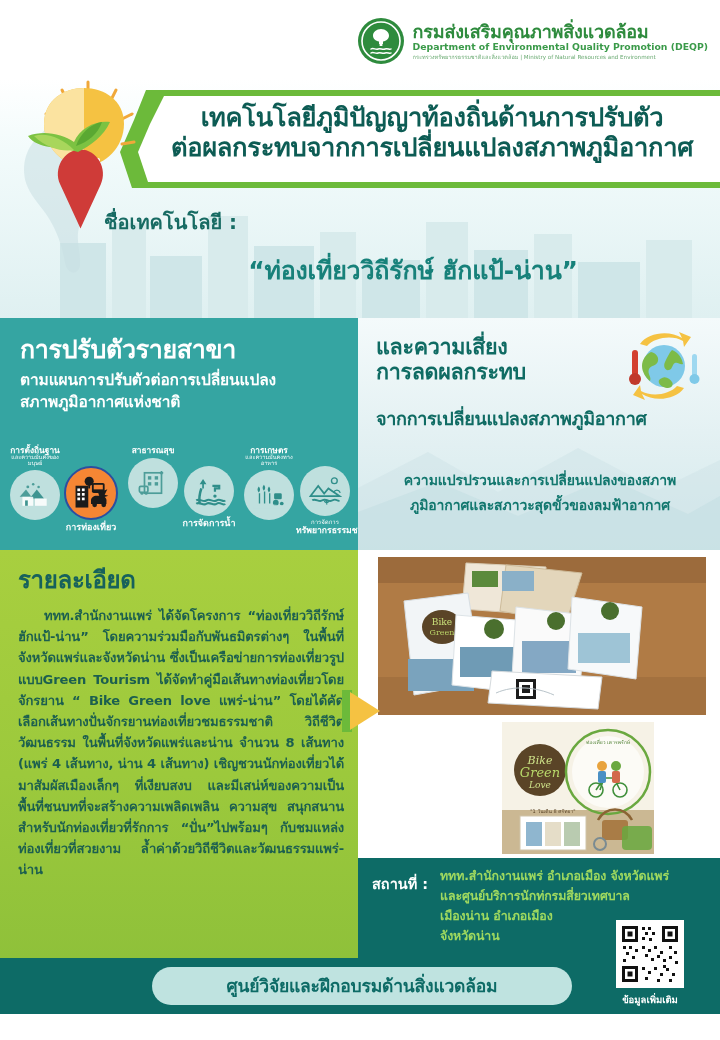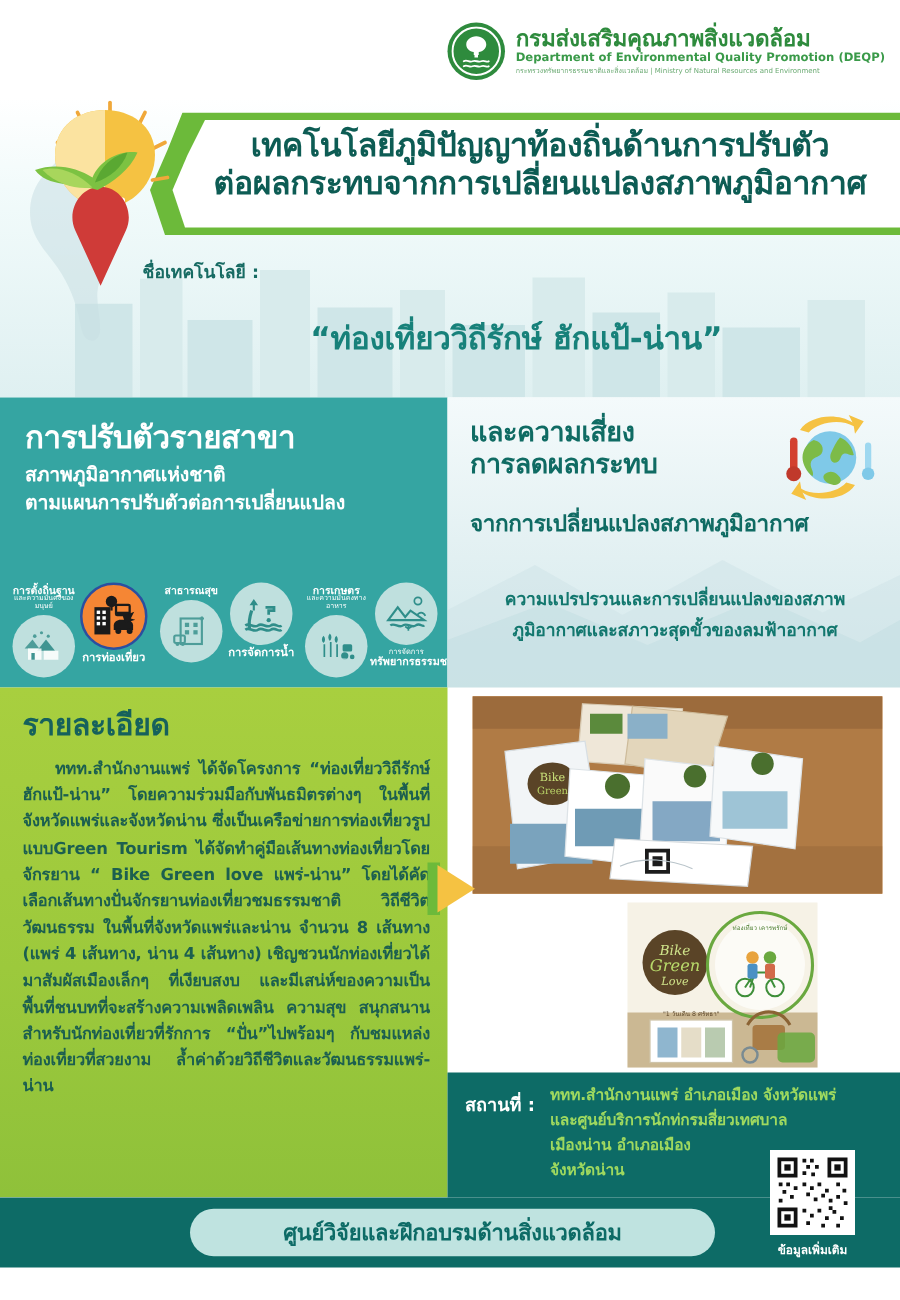--- a/index.html
+++ b/index.html
@@ -70,22 +70,22 @@
   .title-text {
     position: absolute; left: 42px; top: 12px; width: 540px;
     text-align: center; color: #0d5c54;
     font-weight: bold; line-height: 1.18;
     text-shadow: 0 1px 0 rgba(255,255,255,.5);
   }
   .title-l1 { font-size: 25.5px; letter-spacing: -0.3px; }
   .title-l2 { font-size: 25.5px; letter-spacing: -0.3px; }
 
   .tech-label {
-    position: absolute; left: 114px; top: 128px;
-    font-size: 14px; font-weight: bold; color: #176b63;
+    position: absolute; left: 104px; top: 128px;
+    font-size: 20px; font-weight: bold; color: #176b63;
   }
   .tech-name {
     position: absolute; left: 153px; top: 172px; width: 520px;
     text-align: center;
     font-size: 25px; font-weight: bold; color: #17817a;
     letter-spacing: -0.2px;
   }
 
   
   .mid { position: absolute; top: 318px; left: 0; width: 720px; height: 200px; }
@@ -119,21 +119,20 @@
     margin: 0 auto;
   }
   .sector.active .circ {
     background: #f58634;
     border: 2.5px solid #2b4fa0;
     width: 54px; height: 54px;
   }
   .sector .lbl-top, .sector .lbl-bot {
     text-align: center; color: #ffffff; font-weight: bold;
     line-height: 1.05;
-    margin-top: 22px;
   }
   .sector .lbl-top { margin-bottom: 3px; }
   .lbl-main { font-size: 8.4px; display: block; }
   .lbl-sub  { font-size: 5.6px; display: block; font-weight: normal; }
   .sector .lbl-bot { margin-top: 3px; font-size: 9px; }
 
   .mid-right {
     position: absolute; left: 358px; top: 0;
     width: 362px; height: 232px;
     background: linear-gradient(180deg, #f4fafb 0%, #e2f0f2 55%, #d3e9ec 100%);
@@ -318,22 +317,22 @@
 
     <div class="tech-label">ชื่อเทคโนโลยี :</div>
     <div class="tech-name">“ท่องเที่ยววิถีรักษ์ ฮักแป้-น่าน”</div>
   </div>
 
   <div class="mid">
 
     <div class="mid-left">
       <div class="ml-h1">การปรับตัวรายสาขา</div>
       <div class="ml-h2">
+        <div>ตามแผนการปรับตัวต่อการเปลี่ยนแปลง</div>
         <div>สภาพภูมิอากาศแห่งชาติ</div>
-        <div>ตามแผนการปรับตัวต่อการเปลี่ยนแปลง</div>
       </div>
 
       <div class="sectors">
 
         <div class="sector" style="left:0px; top:0px;">
           <div class="lbl-top">
             <span class="lbl-main">การตั้งถิ่นฐาน</span>
             <span class="lbl-sub">และความมั่นคงของมนุษย์</span>
           </div>
           <div class="circ">

